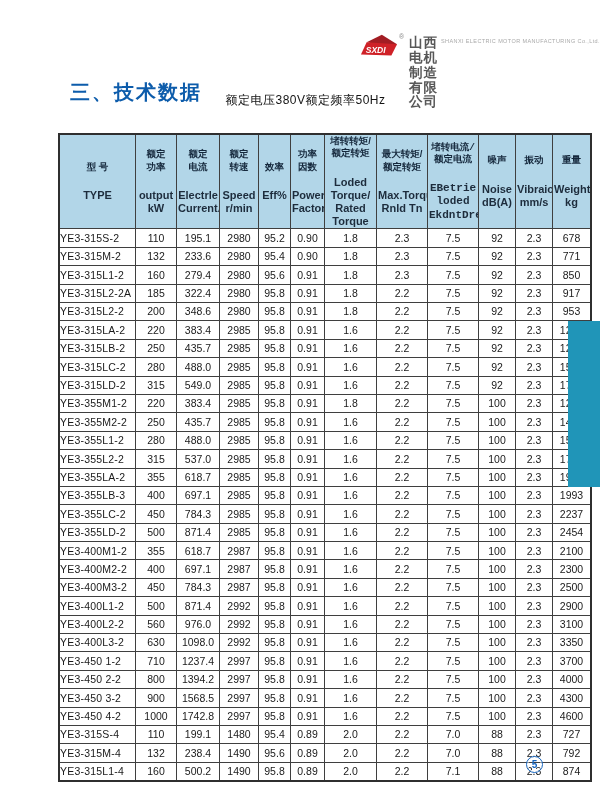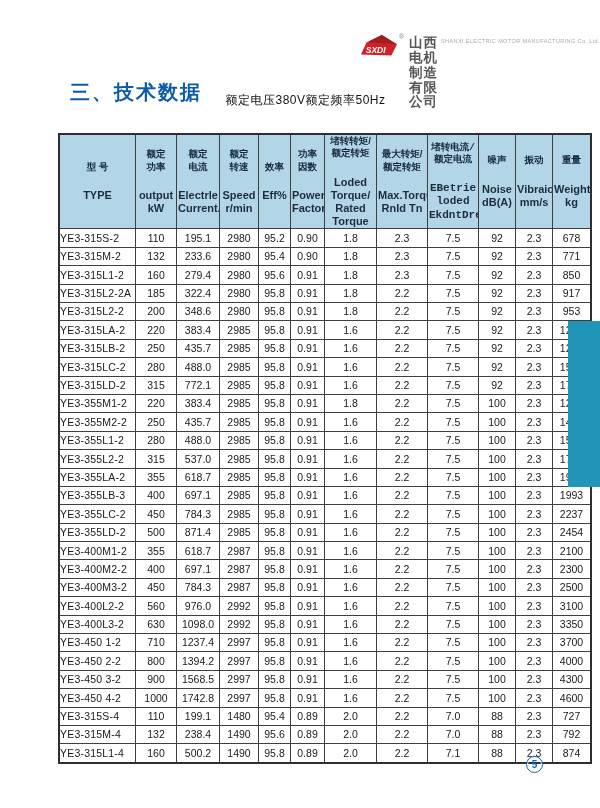--- a/index.html
+++ b/index.html
@@ -232,21 +232,21 @@
         <td>1.6</td>
         <td>2.2</td>
         <td>7.5</td>
         <td>92</td>
         <td>2.3</td>
         <td>1565</td>
       </tr>
       <tr>
         <td class="type-cell">YE3-315LD-2</td>
         <td>315</td>
-        <td>772.1</td>
+        <td>549.0</td>
         <td>2985</td>
         <td>95.8</td>
         <td>0.91</td>
         <td>1.6</td>
         <td>2.2</td>
         <td>7.5</td>
         <td>92</td>
         <td>2.3</td>
         <td>1707</td>
       </tr>
@@ -396,20 +396,34 @@
         <td>784.3</td>
         <td>2987</td>
         <td>95.8</td>
         <td>0.91</td>
         <td>1.6</td>
         <td>2.2</td>
         <td>7.5</td>
         <td>100</td>
         <td>2.3</td>
         <td>2500</td>
+      </tr>
+      <tr>
+        <td class="type-cell">YE3-400L1-2</td>
+        <td>500</td>
+        <td>871.4</td>
+        <td>2992</td>
+        <td>95.8</td>
+        <td>0.91</td>
+        <td>1.6</td>
+        <td>2.2</td>
+        <td>7.5</td>
+        <td>100</td>
+        <td>2.3</td>
+        <td>2900</td>
       </tr>
       <tr>
         <td class="type-cell">YE3-400L2-2</td>
         <td>560</td>
         <td>976.0</td>
         <td>2992</td>
         <td>95.8</td>
         <td>0.91</td>
         <td>1.6</td>
         <td>2.2</td>

